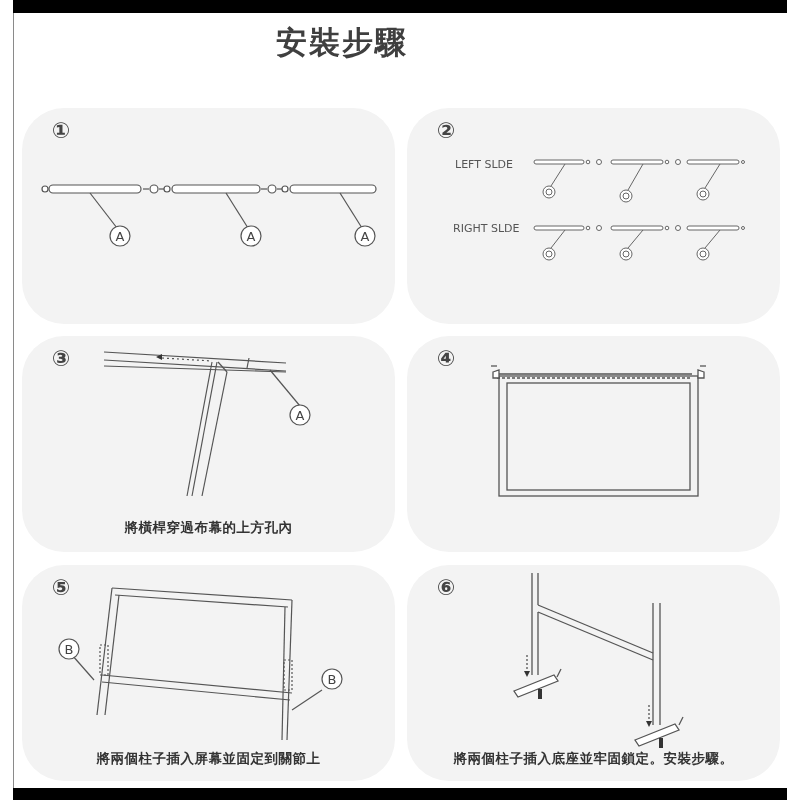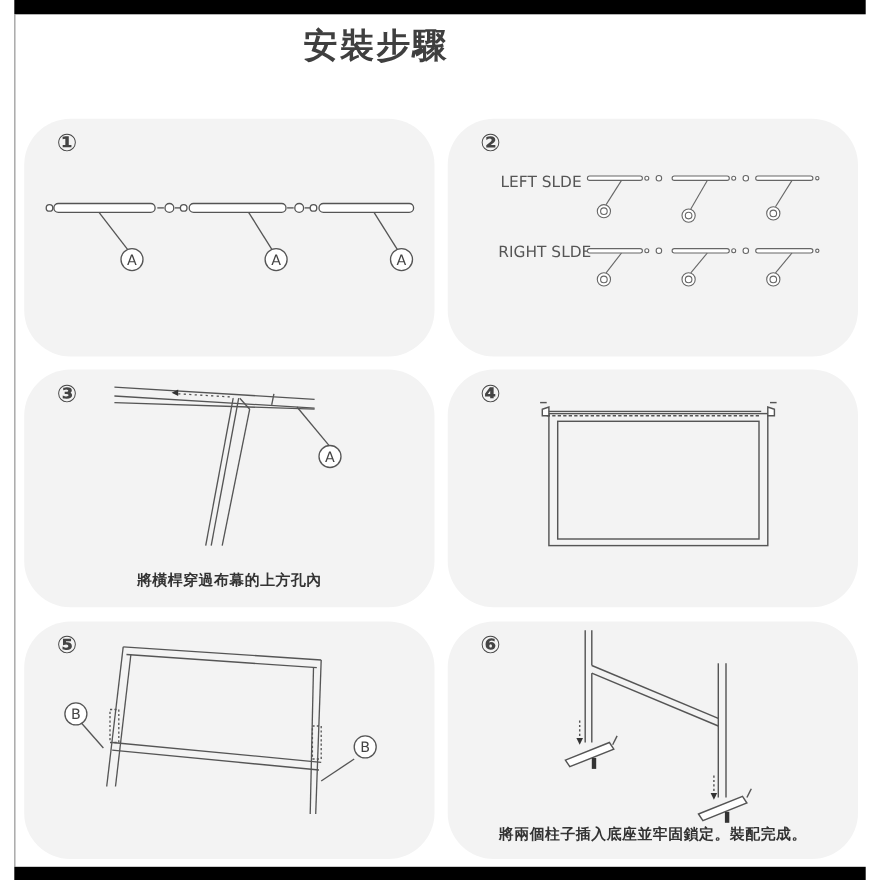--- a/index.html
+++ b/index.html
@@ -19,21 +19,21 @@
   .step-num {
     position:absolute; left:28px; top:12px; width:22px; height:22px;
     border:2px solid #555; border-radius:50%;
     font-size:15px; line-height:22px; text-align:center; color:#444; font-weight:bold;
   }
   .caption {
     position:absolute; left:0; width:100%; text-align:center;
     font-size:13.5px; font-weight:bold; color:#333; letter-spacing:0.5px;
   }
   svg { position:absolute; left:0; top:0; overflow:visible; }
-  .side-label { position:absolute; font-size:14px; color:#555; letter-spacing:0px; }
+  .side-label { position:absolute; font-size:11px; color:#555; letter-spacing:0px; }
 </style>
 </head>
 <body>
 
 <div class="bar-top"></div>
 <div class="edge-line"></div>
 
 <div class="header">
   <div class="title-cn">安裝步驟</div>
 </div>
@@ -174,20 +174,21 @@
       <line x1="72" y1="115" x2="50" y2="90"></line>
       <line x1="270" y1="145" x2="300" y2="125"></line>
       <circle cx="47" cy="84" r="10" fill="#fff"></circle>
       <circle cx="310" cy="114" r="10" fill="#fff"></circle>
     </g>
     <g font-size="13" fill="#444" text-anchor="middle" font-family="DejaVu Sans, sans-serif">
       <text x="47" y="89">B</text>
       <text x="310" y="119">B</text>
     </g>
   </svg>
+  <div class="caption" style="top:185px;">將兩個柱子插入屏幕並固定到關節上</div>
 </div>
 
 <div class="panel" style="left:407px; top:565px; width:373px; height:216px;">
   <div class="step-num" style="border:none;font-size:22px;">⑥</div>
   <svg width="373" height="216">
     <g stroke="#555" stroke-width="1.3" fill="none">
       <line x1="125" y1="8" x2="125" y2="110"></line>
       <line x1="131" y1="8" x2="131" y2="40"></line>
       <line x1="131" y1="40" x2="246" y2="88"></line>
       <line x1="131" y1="47" x2="246" y2="95"></line>
@@ -201,16 +202,16 @@
       <line x1="120" y1="90" x2="120" y2="106" stroke-dasharray="2,2"></line>
       <line x1="242" y1="140" x2="242" y2="156" stroke-dasharray="2,2"></line>
       <line x1="150" y1="112" x2="154" y2="104"></line>
       <line x1="272" y1="160" x2="276" y2="152"></line>
     </g>
     <polygon points="117,106 123,106 120,112" fill="#333"></polygon>
     <polygon points="239,156 245,156 242,162" fill="#333"></polygon>
     <rect x="131" y="124" width="4" height="10" fill="#333"></rect>
     <rect x="252" y="173" width="4" height="10" fill="#333"></rect>
   </svg>
-  <div class="caption" style="top:185px;">將兩個柱子插入底座並牢固鎖定。裝配完成。</div>
+  <div class="caption" style="top:185px;">將兩個柱子插入底座並牢固鎖定。安裝步驟。</div>
 </div>
 
 <div class="bar-bottom"></div>
 
 </body></html>

